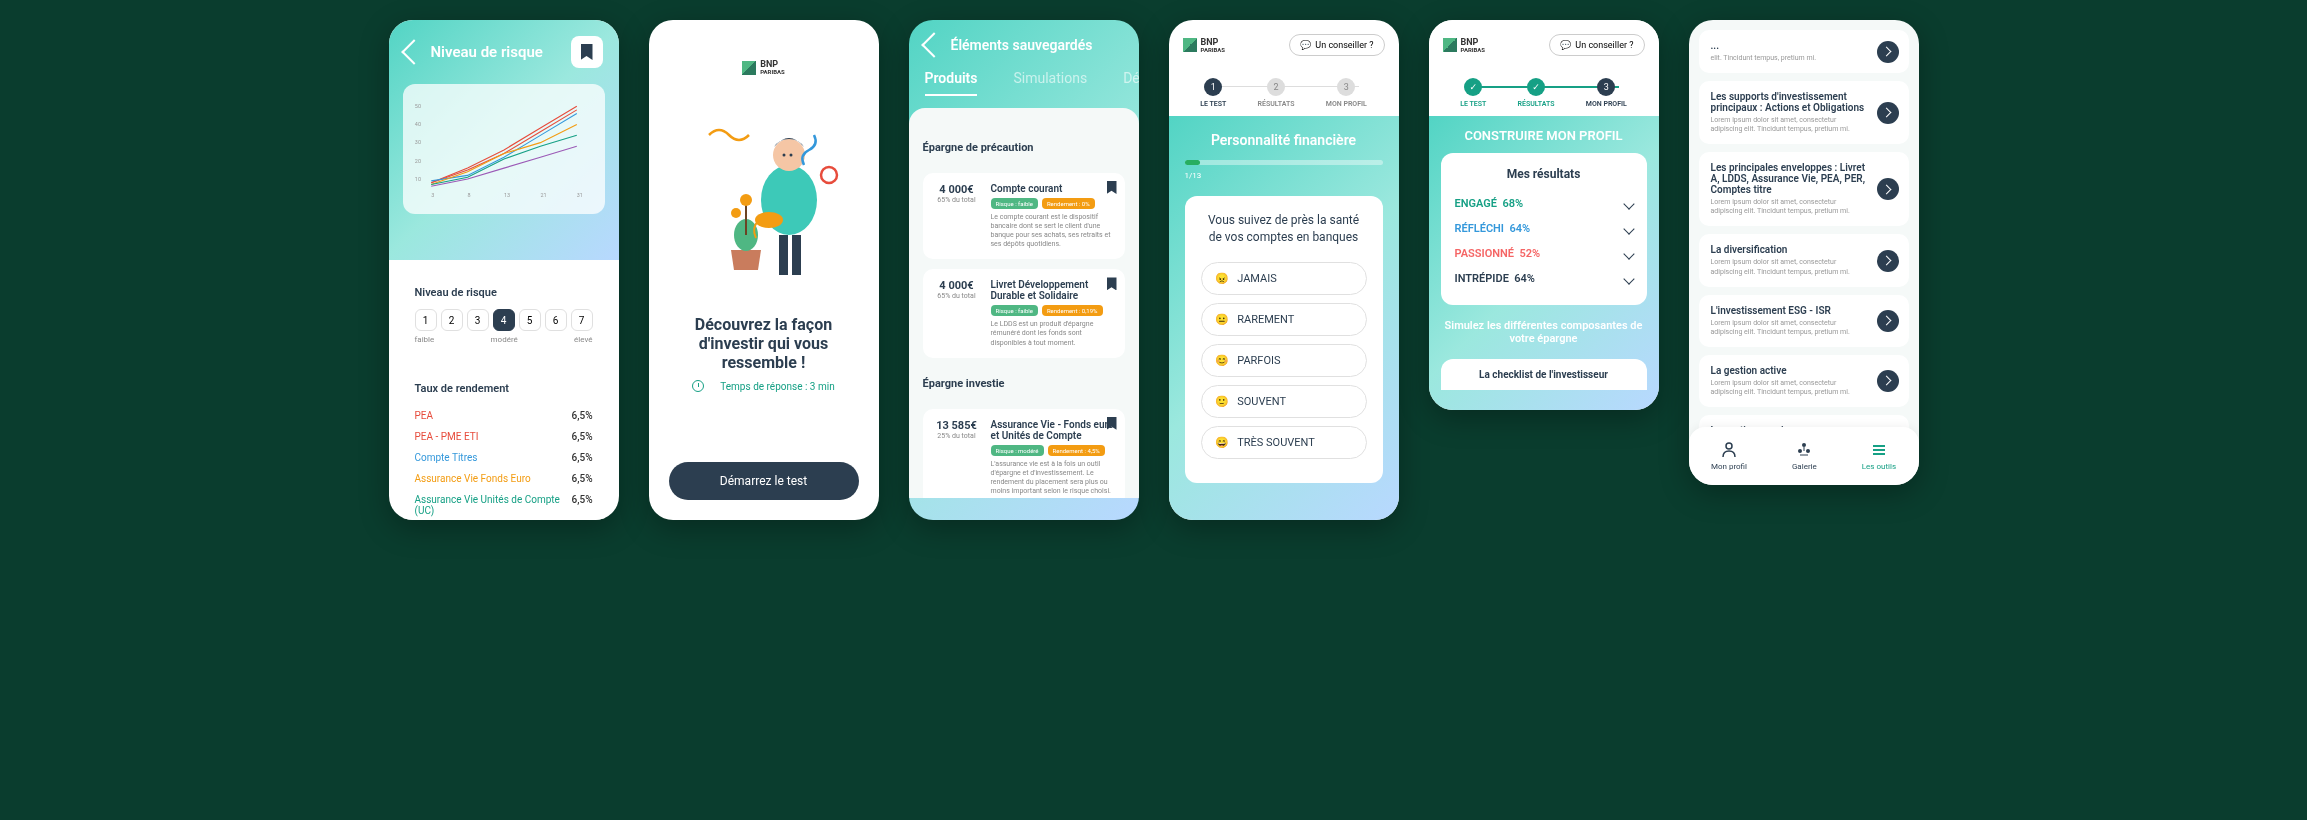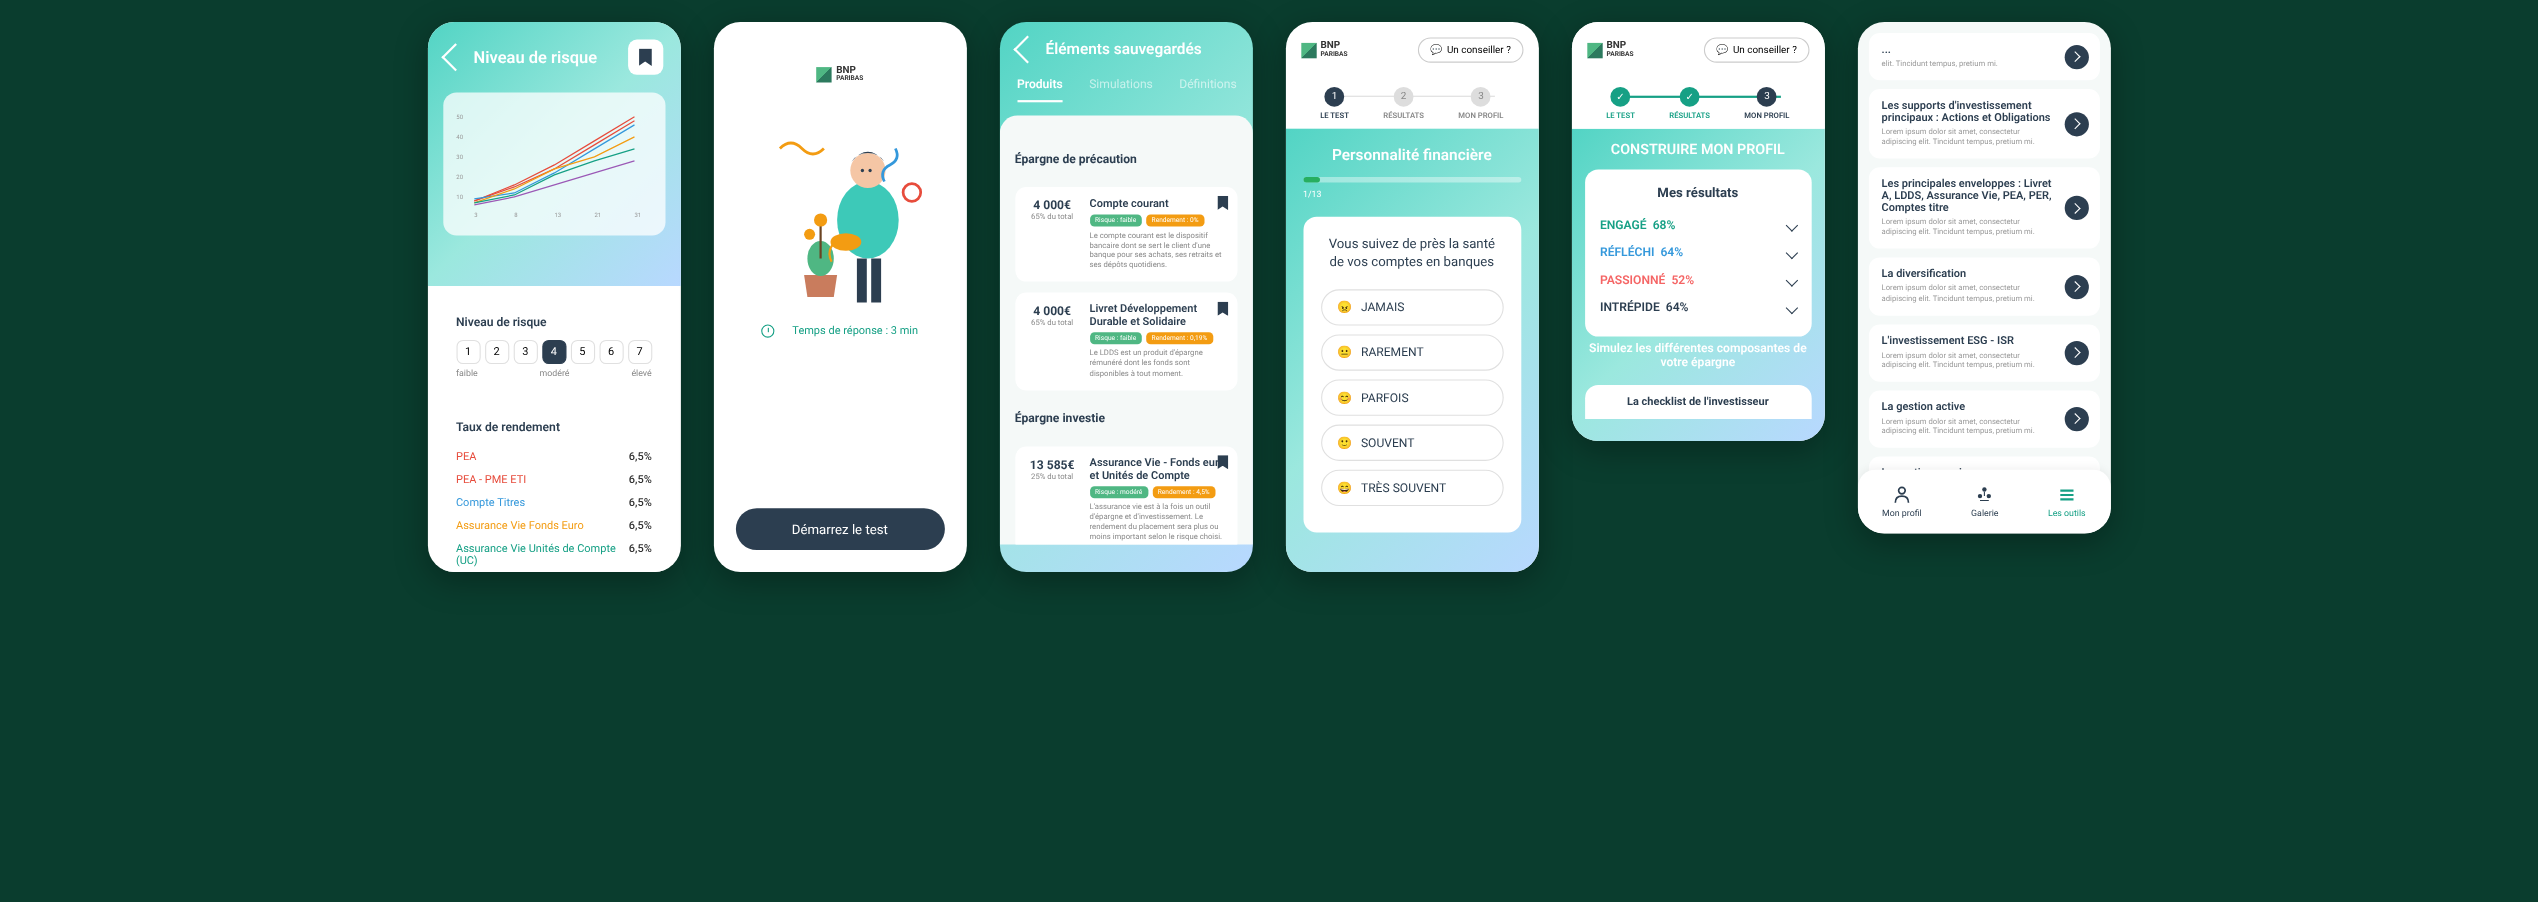--- a/index.html
+++ b/index.html
@@ -35,21 +35,21 @@
 .illust{width:180px;height:180px;margin:10px 0;position:relative}
 .s2-title{font-size:16px;font-weight:700;color:#2c3e50;text-align:center;margin:20px 0 8px}
 .s2-time{font-size:10px;color:#16a085;display:flex;align-items:center;gap:16px}
 .clock-ico{width:12px;height:12px;border:1.5px solid #16a085;border-radius:50%;position:relative}
 .clock-ico::after{content:'';position:absolute;top:20%;left:45%;width:1.5px;height:40%;background:#16a085}
 .start-btn{margin-top:auto;background:#2c3e50;color:#fff;border:none;border-radius:22px;padding:12px 40px;font-size:12px;cursor:pointer;width:100%}
 
 
 .s3-header{padding:16px;display:flex;align-items:center;gap:8px;color:#fff}
 .s3-title{font-size:14px;font-weight:600}
-.tabs{display:flex;padding:0 16px;gap:24px;color:rgba(255,255,255,.6);font-size:11px}
+.tabs{display:flex;padding:0 16px;gap:36px;color:rgba(255,255,255,.6);font-size:14px}
 .tab{padding-bottom:8px;cursor:pointer}
 .tab.active{color:#fff;font-weight:600;border-bottom:2px solid #fff}
 .s3-body{background:#f5f9f8;border-radius:16px 16px 0 0;margin-top:12px;padding:14px;height:calc(100% - 110px);overflow:hidden}
 .section-title{font-size:11px;font-weight:700;color:#2c3e50;margin:19px 0}
 .product-card{background:#fff;border-radius:10px;padding:10px;margin-bottom:10px;display:flex;gap:10px;position:relative}
 .pc-left{width:48px;text-align:center}
 .pc-amount{font-size:11px;font-weight:700;color:#2c3e50}
 .pc-pct{font-size:7px;color:#888}
 .pc-right{flex:1}
 .pc-name{font-size:10px;font-weight:600;color:#2c3e50;margin-bottom:4px}
@@ -85,21 +85,21 @@
 .steps5{display:flex;justify-content:space-around;padding:8px 16px;position:relative;background:#fff}
 .steps5::before{content:'';position:absolute;top:16px;left:40px;right:40px;height:2px;background:#16a085}
 .step5-label{font-size:7px;font-weight:600}
 .s5-grad{flex:1;padding:12px;overflow:hidden}
 .s5-title{color:#fff;font-size:13px;font-weight:600;text-align:center;margin-bottom:10px}
 .results-card{background:#fff;border-radius:12px;padding:14px}
 .results-title{font-size:12px;font-weight:700;color:#2c3e50;text-align:center;margin-bottom:10px}
 .result-row{display:flex;justify-content:space-between;align-items:center;padding:6px 0;font-size:11px;font-weight:600;cursor:pointer}
 .chev{width:8px;height:8px;border-right:1.5px solid #2c3e50;border-bottom:1.5px solid #2c3e50;transform:rotate(45deg)}
 .r-teal{color:#16a085}.r-blue{color:#3498db}.r-red{color:#f56565}.r-navy{color:#2c3e50}
-.sim-title{color:#fff;font-size:11px;font-weight:600;text-align:center;margin:4px 0}
+.sim-title{color:#fff;font-size:11px;font-weight:600;text-align:center;margin:14px 0}
 .profile-card{background:#fff;border-radius:12px;padding:14px;display:flex;align-items:center;justify-content:space-between}
 .profile-txt{font-size:10px;color:#2c3e50}
 .ring{width:48px;height:48px;position:relative}
 .ring svg{transform:rotate(-90deg)}
 .ring-txt{position:absolute;top:50%;left:50%;transform:translate(-50%,-50%);font-size:10px;font-weight:700;color:#2c3e50}
 .checklist-title{font-size:10px;font-weight:700;color:#2c3e50;text-align:center;margin:14px 0 8px;background:#fff;padding:10px;border-radius:12px 12px 0 0}
 
 
 .s6{background:#f5f9f8;height:100%;overflow:hidden}
 .s6-list{padding:10px;height:calc(100% - 58px);overflow:hidden}
@@ -220,20 +220,21 @@
         <path d="M85 115 q-8 8 -3 18" stroke="#f39c12" stroke-width="2" fill="none"></path>
         <circle cx="117" cy="50" r="1.5" fill="#2c3e50"></circle>
           <circle cx="110" cy="50" r="1.5" fill="#2c3e50"></circle>
         <rect x="105" y="130" width="9" height="40" fill="#2c3e50"></rect>
           <rect x="118" y="130" width="9" height="40" fill="#2c3e50"></rect>
         <path d="M35 30 q10 -10 20 0 t20 0" stroke="#f39c12" stroke-width="2.5" fill="none"></path>
         <path d="M140 30 q5 10 -5 15 t-5 15" stroke="#3498db" stroke-width="2.5" fill="none"></path>
         <circle cx="155" cy="70" r="8" stroke="#e74c3c" stroke-width="2.5" fill="none"></circle>
       </svg>
     </div>
+    <div class="s2-title">Découvrez la façon d'investir qui vous ressemble !</div>
     <div class="s2-time">
       <span class="clock-ico"></span>
       <span>Temps de réponse : 3 min</span>
     </div>
     <button class="start-btn">Démarrez le test</button>
   </div>
 </div>
 
 <div class="phone gradient-bg">
   <div class="s3-header">

